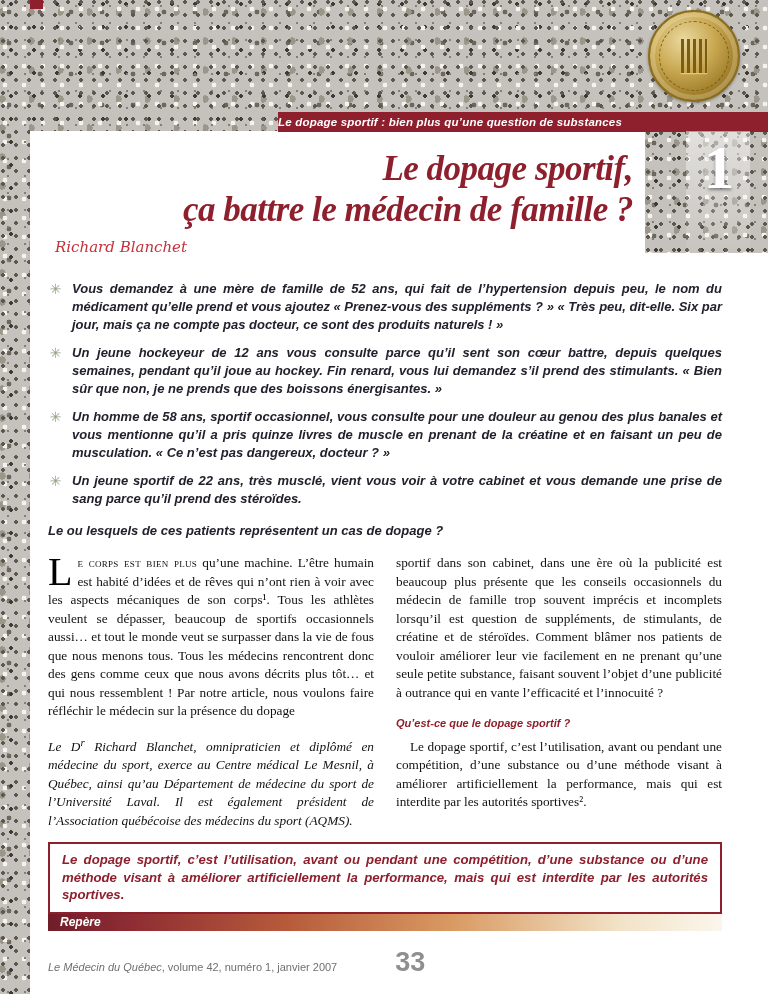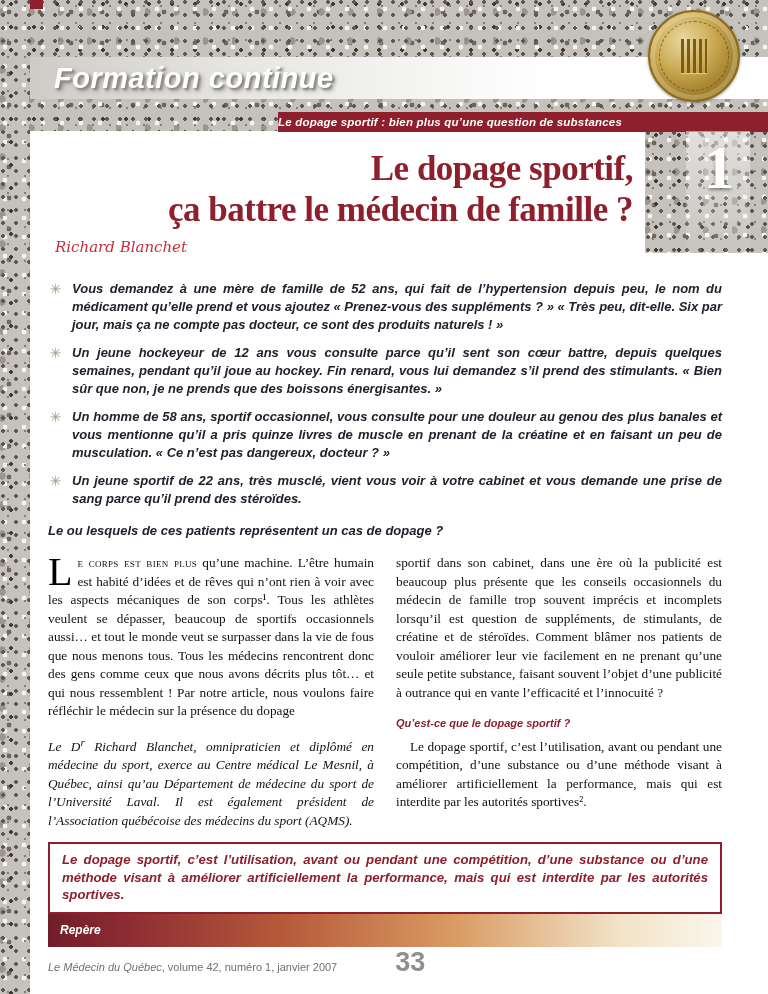--- a/index.html
+++ b/index.html
@@ -68,21 +68,21 @@
     background:linear-gradient(to bottom, rgba(255,255,255,.5), rgba(255,255,255,.04));
   }
   .chapter-number{
     position:absolute;left:688px;top:136px;width:62px;text-align:center;
     font-family:"Liberation Serif",serif;font-weight:bold;font-size:62px;line-height:1;
     color:#ffffff;text-shadow:0 2px 3px rgba(40,40,40,.5);
   }
   
   .article-title{
     position:absolute;left:55px;top:148px;width:578px;text-align:right;
-    color:#8e1f2c;font-family:"Liberation Serif",serif;font-weight:bold;
+    color:#8e1f2c;font-family:"Liberation Serif",serif;font-weight:bold;font-style:italic;
     font-size:35px;line-height:41px;letter-spacing:-0.5px;
   }
   .author{
     position:absolute;left:55px;top:238px;width:578px;text-align:left;
     font-family:"DejaVu Serif",serif;font-style:italic;font-size:15px;color:#c5313a;
   }
   
   .content{position:absolute;left:48px;top:280px;width:674px;}
   .bullet{
     display:flex;gap:9px;margin-bottom:10px;
@@ -110,21 +110,21 @@
     font-weight:bold;font-style:italic;font-size:11px;color:#8e1f2c;
   }
   .indent{text-indent:14px;}
   
   .callout{
     margin-top:12px;border:2px solid #8e1f2c;padding:7px 12px 8px 12px;
     font-family:"Liberation Sans",sans-serif;font-weight:bold;font-style:italic;
     font-size:13.2px;line-height:17.5px;color:#8e1f2c;text-align:justify;background:#fff;
   }
   .repere-bar{
-    height:33px;
+    height:17px;
     background:linear-gradient(90deg,#701d2a 0%,#8e2c33 12%,#b65a3a 35%,#d99a62 60%,#f2e3c8 85%,#fbf6ec 100%);
     display:flex;align-items:center;
   }
   .repere-label{
     margin-left:12px;font-family:"Liberation Sans",sans-serif;font-weight:bold;
     font-style:italic;font-size:12px;color:#ffffff;
   }
   
   .footer{
     position:absolute;left:48px;bottom:16px;width:700px;
@@ -142,23 +142,20 @@
 </head>
 <body>
 
 <div class="page">
 
   <div class="granite granite-top"></div>
   <div class="granite granite-left"></div>
   <div class="granite granite-right"></div>
   <div class="top-left-accent"></div>
 
-  <div class="banner">
-    <span class="banner-title">Formation continue</span>
-  </div>
 
   <div class="topbar">
     <span class="topbar-text">Le dopage sportif : bien plus qu’une question de substances</span>
   </div>
 
   <div class="medallion">
     <div class="medallion-mark"></div>
   </div>
 
   <div class="number-glow"></div>

